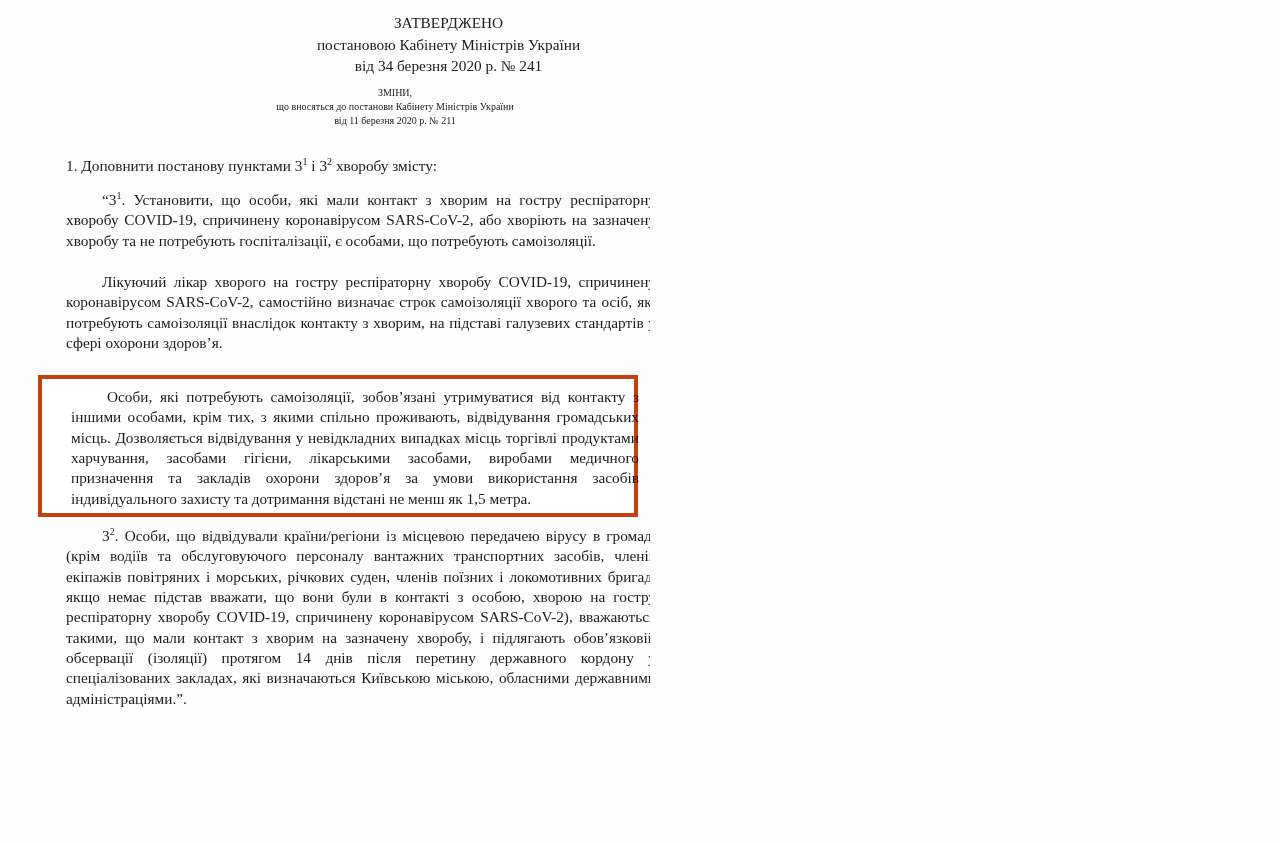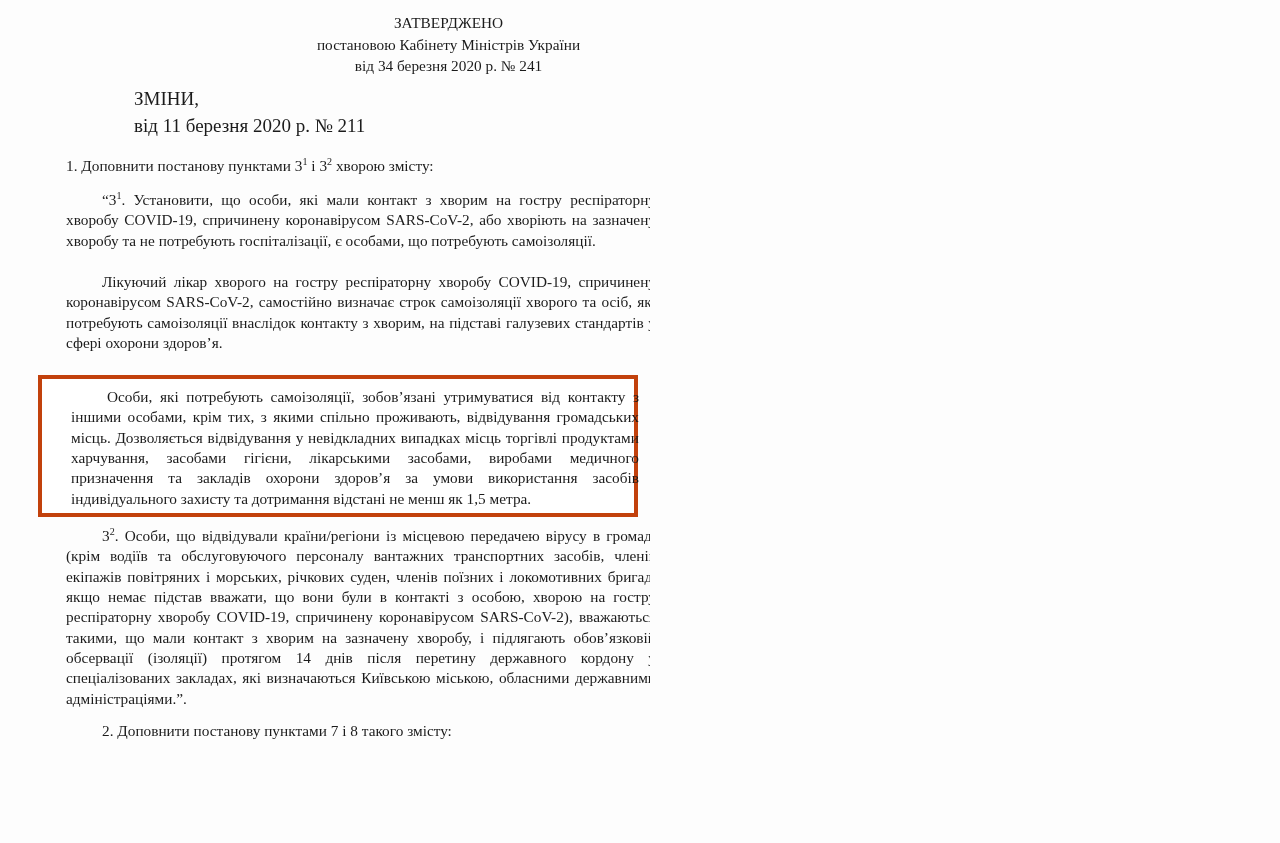--- a/index.html
+++ b/index.html
@@ -63,23 +63,23 @@
     font-size: 15.3px;
     line-height: 1.42;
     text-align: center;
   }
 
   .l-head2 {
     position: absolute;
     left: 118px;
     top: 86px;
     width: 522px;
-    font-size: 19px;
+    font-size: 10px;
     line-height: 1.42;
-    text-align: left;
+    text-align: center;
   }
 
   .l-p1 {
     position: absolute;
     left: 50px;
     top: 156px;
     width: 590px;
   }
 
   .l-p2 {
@@ -150,36 +150,36 @@
   <div class="doc doc-left">
 
     <div class="l-head">
       <div>ЗАТВЕРДЖЕНО</div>
       <div>постановою Кабінету Міністрів України</div>
       <div>від 34 березня 2020 р. № 241</div>
     </div>
 
     <div class="l-head2">
       <div>ЗМІНИ,</div>
+      <div>що вносяться до постанови Кабінету Міністрів України</div>
       <div>від 11 березня 2020 р. № 211</div>
     </div>
 
-    <div class="blk l-p1"><span>1. Доповнити постанову пунктами 3</span><sup class="sfx">1</sup><span> і 3</span><sup class="sfx">2</sup><span> хворою змісту:</span></div>
+    <div class="blk l-p1"><span>1. Доповнити постанову пунктами 3</span><sup class="sfx">1</sup><span> і 3</span><sup class="sfx">2</sup><span> хворобу змісту:</span></div>
 
     <div class="blk l-p2"><span>“3</span><sup class="sfx">1</sup><span>. Установити, що особи, які мали контакт з хворим на гостру респіраторну хворобу COVID-19, спричинену коронавірусом SARS-CoV-2, або хворіють на зазначену хворобу та не потребують госпіталізації, є особами, що потребують самоізоляції.</span></div>
 
     <div class="blk l-p3">Лікуючий лікар хворого на гостру респіраторну хворобу COVID-19, спричинену коронавірусом SARS-CoV-2, самостійно визначає строк самоізоляції хворого та осіб, які потребують самоізоляції внаслідок контакту з хворим, на підставі галузевих стандартів у сфері охорони здоров’я.</div>
 
     <div class="redbox">
       <div class="blk redbox-inner">Особи, які потребують самоізоляції, зобов’язані утримуватися від контакту з іншими особами, крім тих, з якими спільно проживають, відвідування громадських місць. Дозволяється відвідування у невідкладних випадках місць торгівлі продуктами харчування, засобами гігієни, лікарськими засобами, виробами медичного призначення та закладів охорони здоров’я за умови використання засобів індивідуального захисту та дотримання відстані не менш як 1,5 метра.</div>
     </div>
 
     <div class="blk l-p4"><span>3</span><sup class="sfx">2</sup><span>. Особи, що відвідували країни/регіони із місцевою передачею вірусу в громаді (крім водіїв та обслуговуючого персоналу вантажних транспортних засобів, членів екіпажів повітряних і морських, річкових суден, членів поїзних і локомотивних бригад, якщо немає підстав вважати, що вони були в контакті з особою, хворою на гостру респіраторну хворобу COVID-19, спричинену коронавірусом SARS-CoV-2), вважаються такими, що мали контакт з хворим на зазначену хворобу, і підлягають обов’язковій обсервації (ізоляції) протягом 14 днів після перетину державного кордону у спеціалізованих закладах, які визначаються Київською міською, обласними державними адміністраціями.”.</span></div>
 
-    <div class="blk l-p5">2. Доповнити постанову пунктами 7 і 8 такого змісту:</div>
 
 
   </div>
 
   <div class="doc doc-right">
 
     
 
     
 

